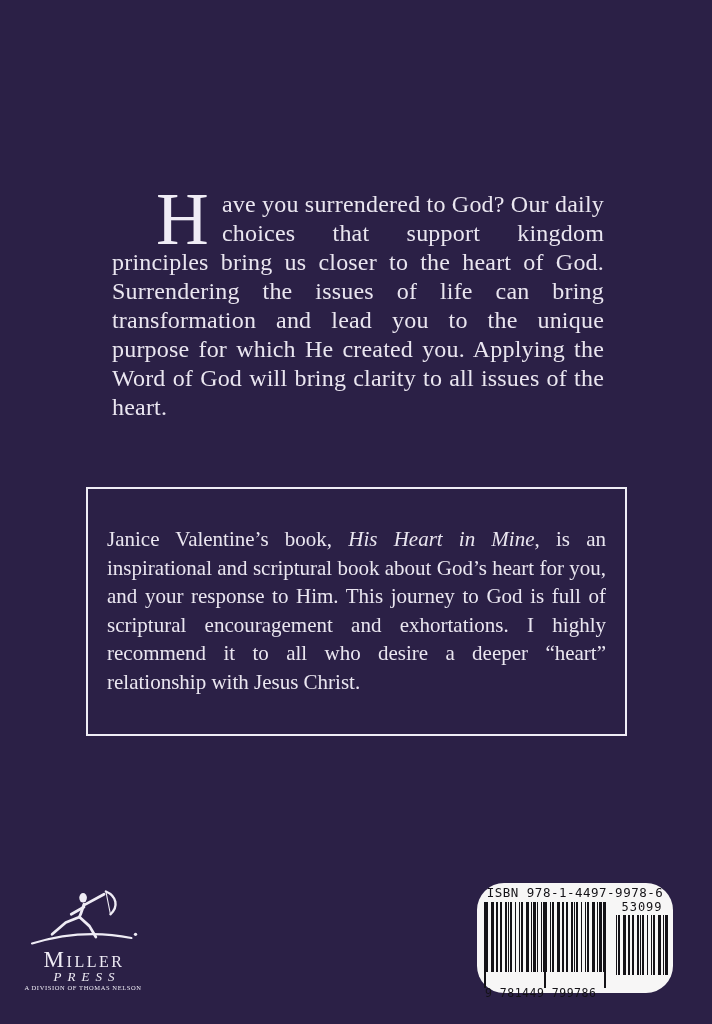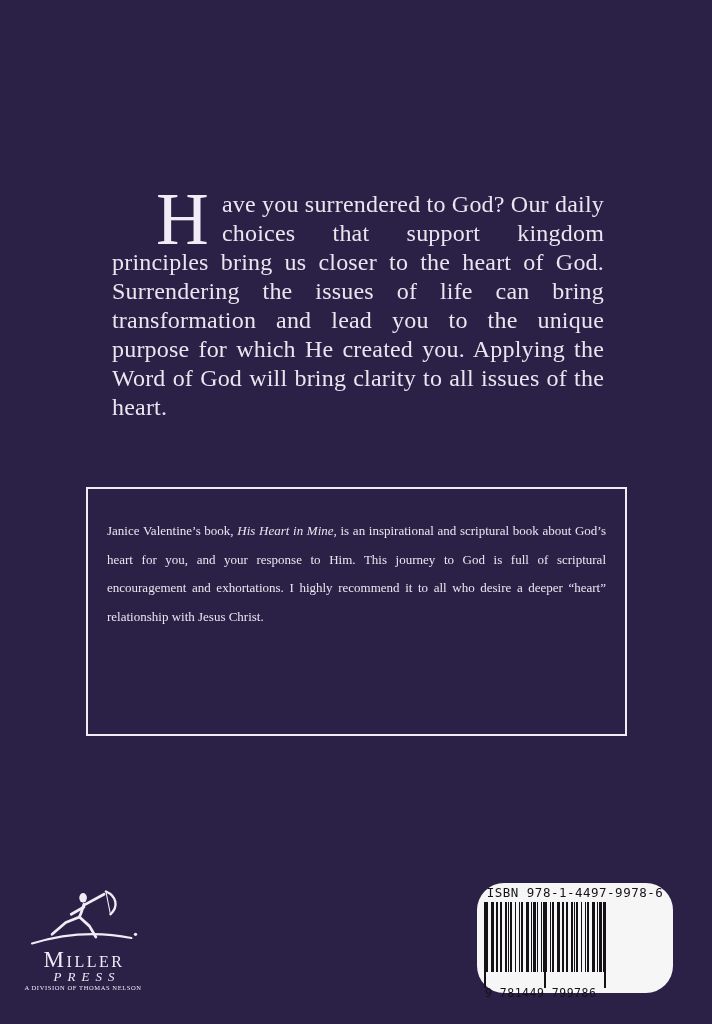--- a/index.html
+++ b/index.html
@@ -41,21 +41,21 @@
     position: absolute;
     left: 86px;
     top: 487px;
     width: 541px;
     height: 249px;
     box-sizing: border-box;
     border: 2px solid #efecf5;
     padding: 15px 19px 0 19px;
   }
   .quote {
-    font-size: 13px;
+    font-size: 21px;
     line-height: 28.5px;
     text-align: justify;
   }
   .quote .book-title { font-style: italic; }
   .attribution {
     margin: 13px 0 0 29px;
     font-size: 16.5px;
     line-height: 23.6px;
   }
 
@@ -227,16 +227,35 @@
             <rect x="109" y="0" width="3" height="70"></rect>
             <rect x="114" y="0" width="1" height="70"></rect>
             <rect x="116" y="0" width="3" height="70"></rect>
             <rect x="120" y="0" width="1" height="70"></rect>
             <rect x="1" y="0" width="2" height="86"></rect>
             <rect x="61" y="0" width="2" height="86"></rect>
             <rect x="121" y="0" width="2" height="86"></rect>
           </svg>
         <div class="bc-digits">9 781449 799786</div>
       </div>
+      <div class="bc-supp">
+        <div class="bc-supp-code">53099</div>
+        <svg width="54" height="60" viewBox="0 0 54 60">
+            <rect x="1" y="0" width="1" height="60"></rect>
+            <rect x="3" y="0" width="2" height="60"></rect>
+            <rect x="8" y="0" width="3" height="60"></rect>
+            <rect x="13" y="0" width="2" height="60"></rect>
+            <rect x="17" y="0" width="2" height="60"></rect>
+            <rect x="22" y="0" width="2" height="60"></rect>
+            <rect x="25" y="0" width="1" height="60"></rect>
+            <rect x="27" y="0" width="2" height="60"></rect>
+            <rect x="32" y="0" width="1" height="60"></rect>
+            <rect x="36" y="0" width="1" height="60"></rect>
+            <rect x="38" y="0" width="2" height="60"></rect>
+            <rect x="43" y="0" width="3" height="60"></rect>
+            <rect x="48" y="0" width="1" height="60"></rect>
+            <rect x="50" y="0" width="3" height="60"></rect>
+          </svg>
+      </div>
     </div>
   </div>
 
 </div>
 
 </body></html>

